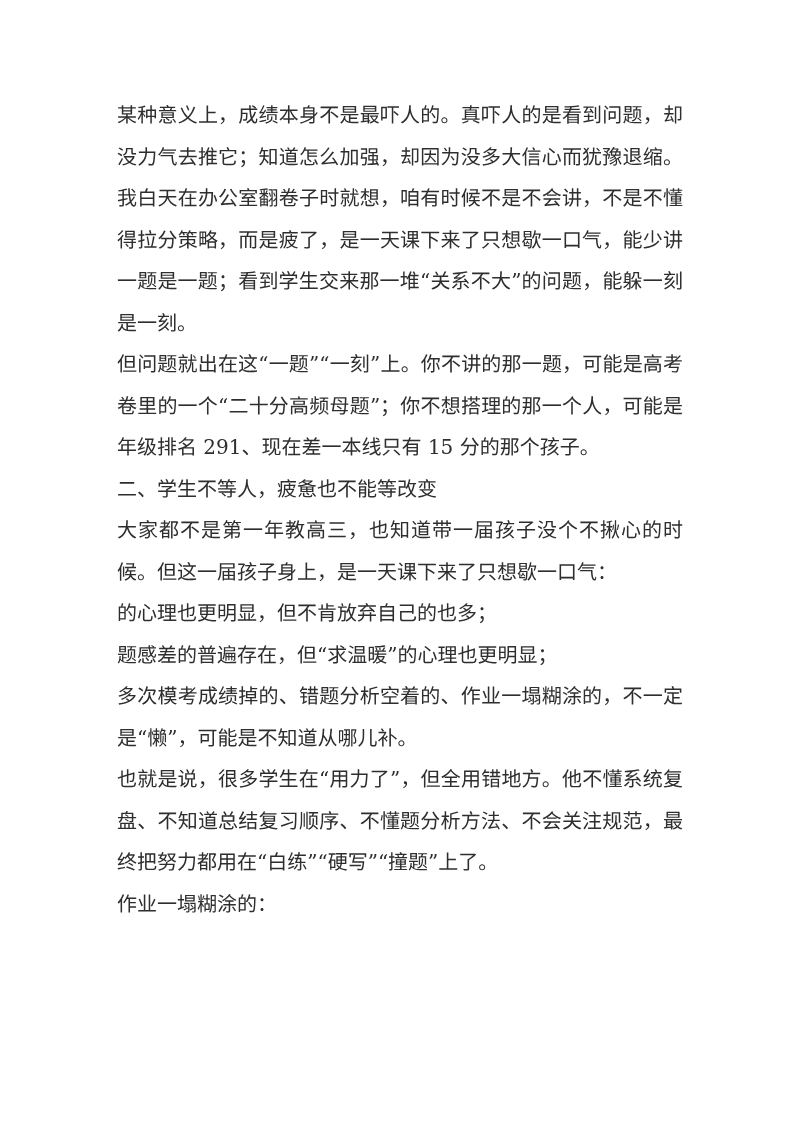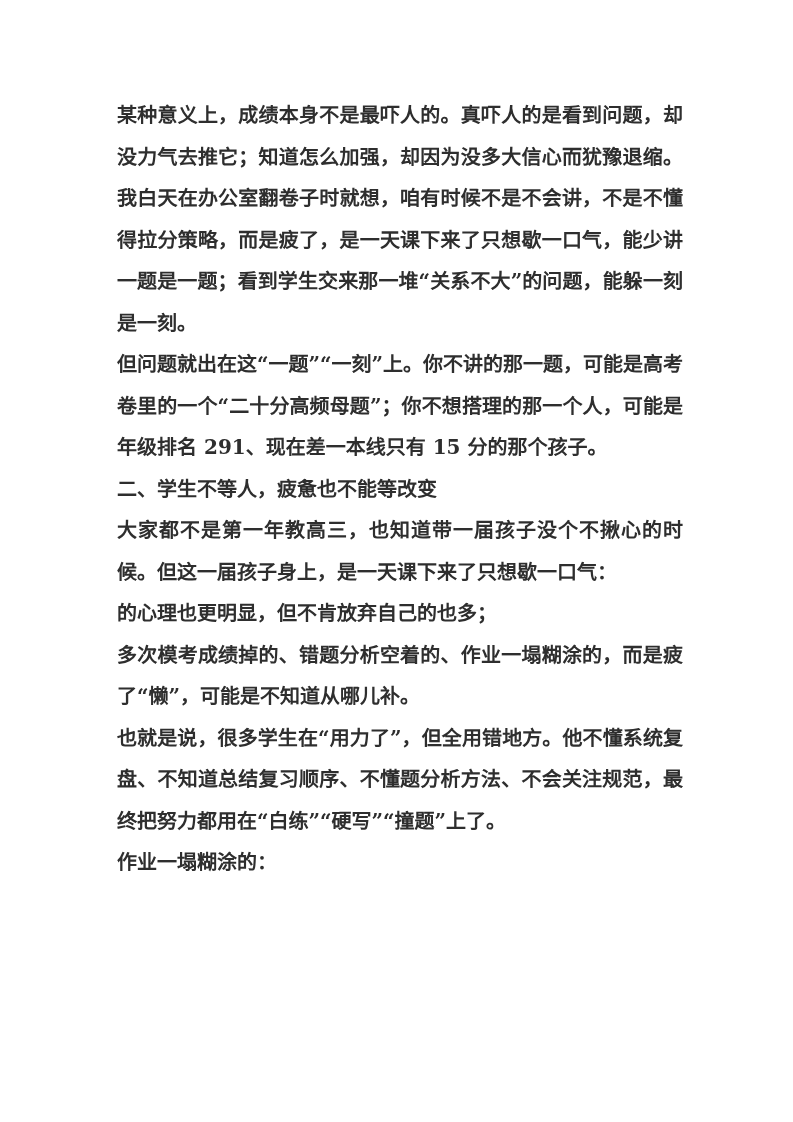--- a/index.html
+++ b/index.html
@@ -23,28 +23,29 @@
   .para {
     margin: 0;
     padding: 0;
     font-size: 20px;
     line-height: 41.5px;
     color: #2e2e2e;
     text-align: justify;
     text-align-last: left;
     text-justify: inter-ideograph;
     word-break: break-all;
-    font-weight: 700;
+    font-weight: 400;
   }
 </style>
 </head>
 <body>
 
 <div class="page">
   <p class="para">某种意义上，成绩本身不是最吓人的。真吓人的是看到问题，却没力气去推它；知道怎么加强，却因为没多大信心而犹豫退缩。我白天在办公室翻卷子时就想，咱有时候不是不会讲，不是不懂得拉分策略，而是疲了，是一天课下来了只想歇一口气，能少讲一题是一题；看到学生交来那一堆“关系不大”的问题，能躲一刻是一刻。</p>
   <p class="para">但问题就出在这“一题”“一刻”上。你不讲的那一题，可能是高考卷里的一个“二十分高频母题”；你不想搭理的那一个人，可能是年级排名 291、现在差一本线只有 15 分的那个孩子。</p>
   <p class="para">二、学生不等人，疲惫也不能等改变</p>
   <p class="para">大家都不是第一年教高三，也知道带一届孩子没个不揪心的时候。但这一届孩子身上，是一天课下来了只想歇一口气：</p>
   <p class="para">的心理也更明显，但不肯放弃自己的也多；</p>
-  <p class="para">多次模考成绩掉的、错题分析空着的、作业一塌糊涂的，而是疲了“懒”，可能是不知道从哪儿补。</p>
+  <p class="para">题感差的普遍存在，但“求温暖”的心理也更明显；</p>
+  <p class="para">多次模考成绩掉的、错题分析空着的、作业一塌糊涂的，不一定是“懒”，可能是不知道从哪儿补。</p>
   <p class="para">也就是说，很多学生在“用力了”，但全用错地方。他不懂系统复盘、不知道总结复习顺序、不懂题分析方法、不会关注规范，最终把努力都用在“白练”“硬写”“撞题”上了。</p>
   <p class="para">作业一塌糊涂的：</p>
 </div>
 
 </body></html>

